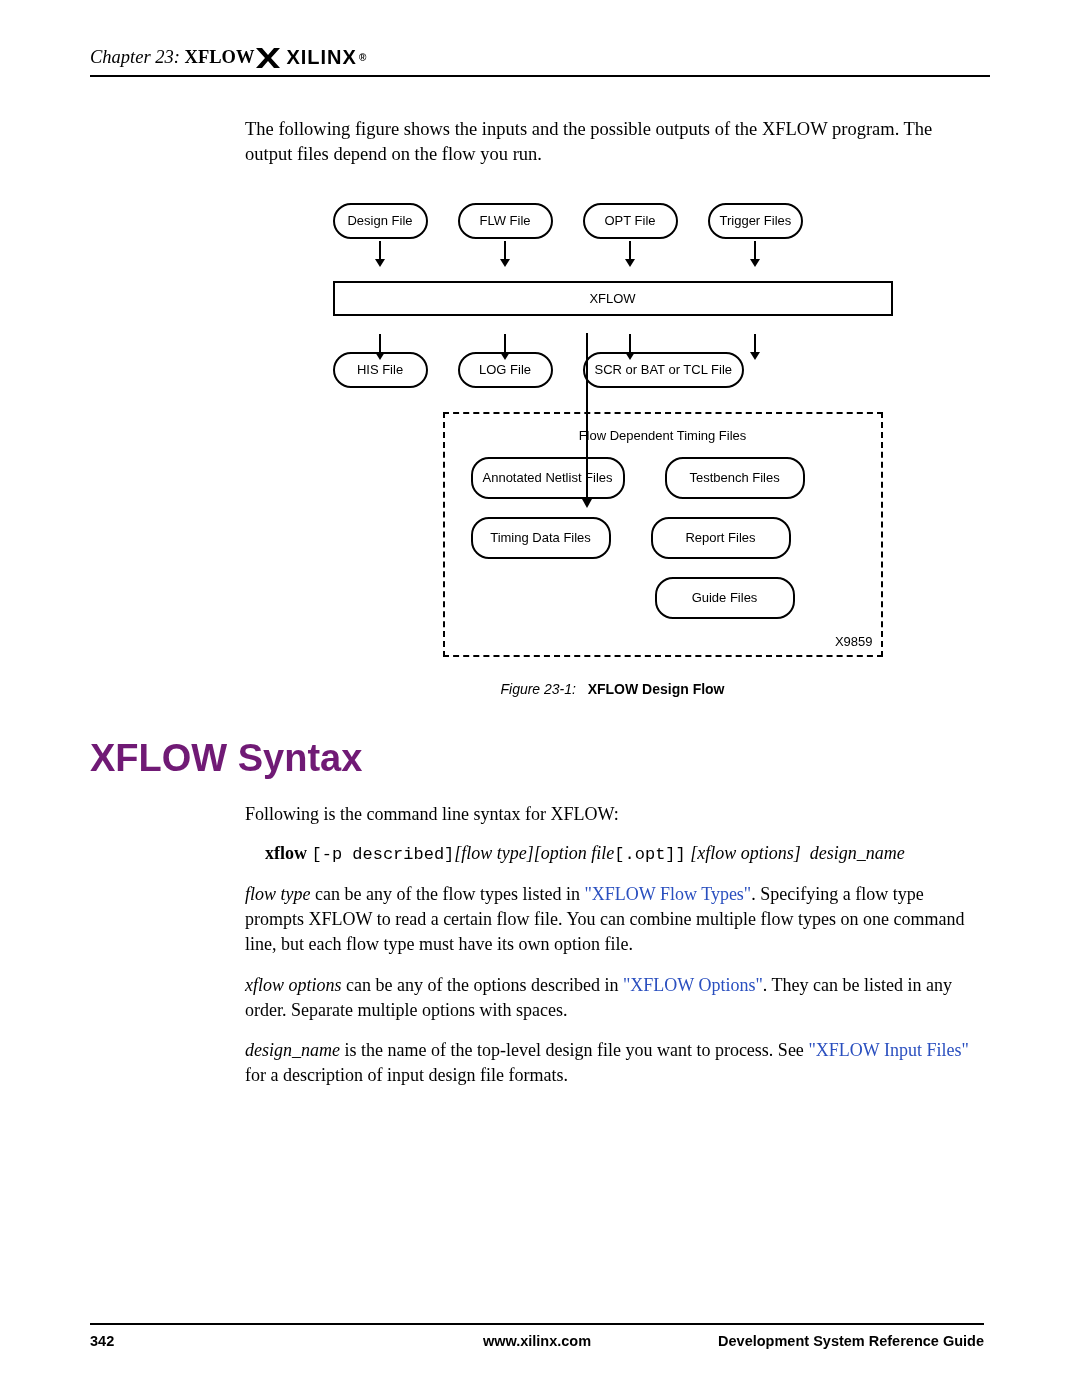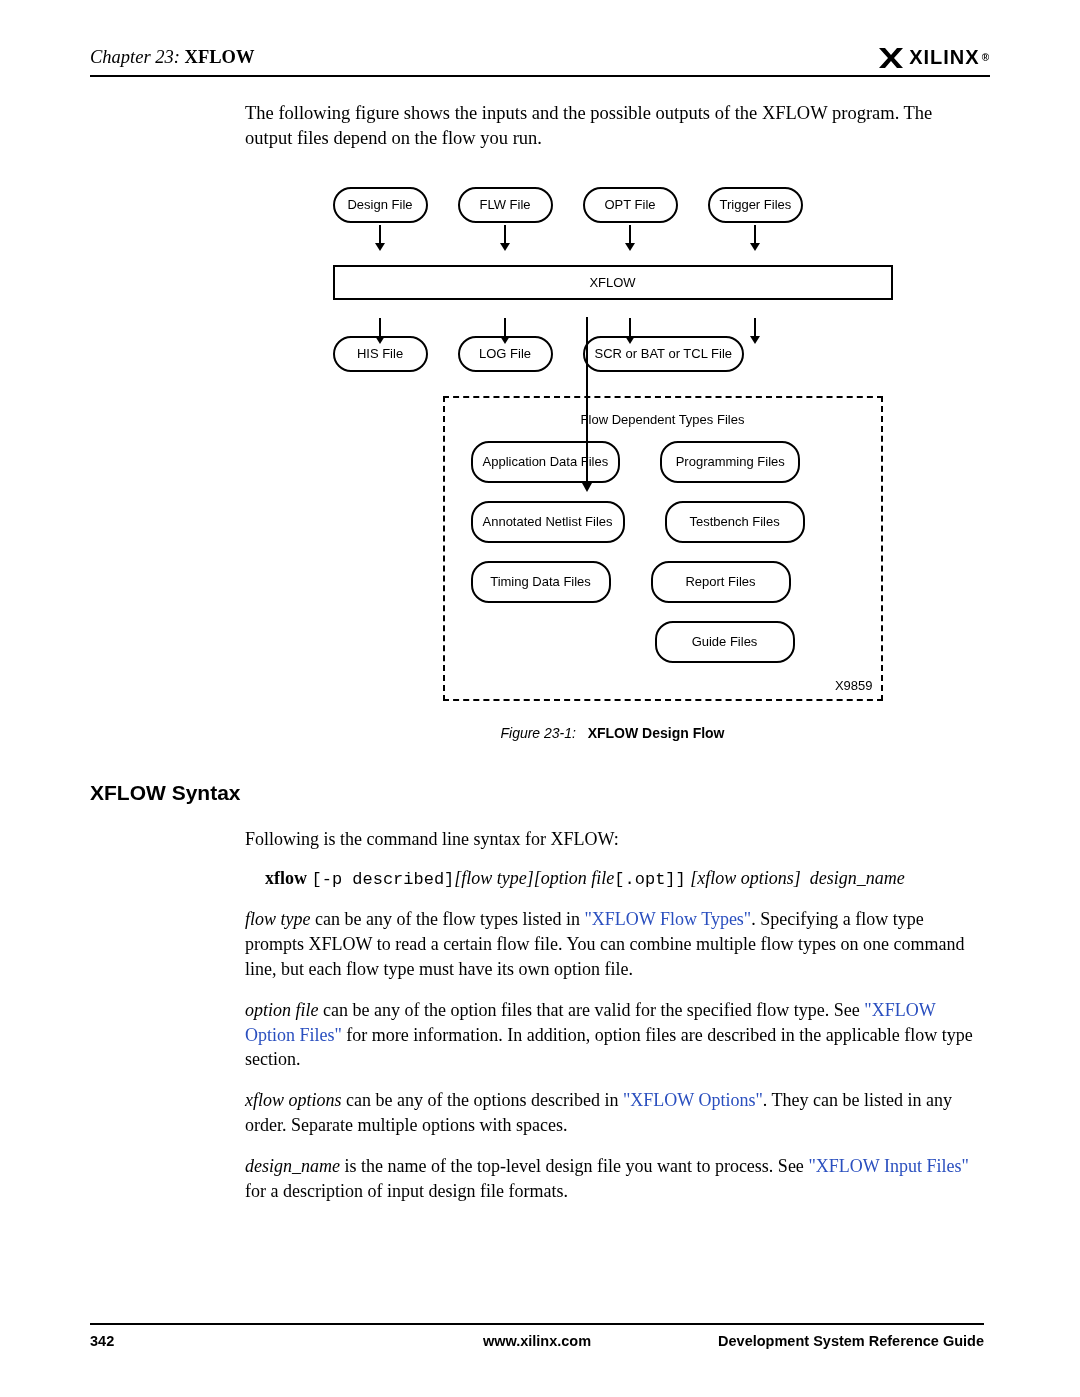--- a/index.html
+++ b/index.html
@@ -1,18 +1,18 @@
 <!DOCTYPE html>
 <html><head>
 <meta charset="utf-8">
 <style>
 *{margin:0;padding:0;box-sizing:border-box}
 body{background:#fff;width:1080px;height:1397px;font-family:Georgia,'Times New Roman',serif;color:#000;position:relative}
 .page{padding:46px 90px 48px 90px;height:100%;position:relative}
-.hdr{display:flex;justify-content:space-between;align-items:center;border-bottom:2px solid #000;padding-bottom:6px;margin-bottom:24px}
+.hdr{display:flex;align-items:center;border-bottom:2px solid #000;padding-bottom:6px;margin-bottom:40px}
 .chap{font-style:italic;font-size:18.5px}
 .chap b{font-style:normal}
 .logo{display:flex;align-items:center;font-family:Arial,sans-serif;font-weight:bold;font-size:20px;letter-spacing:1px}
 .logo svg{margin-right:4px}
 .logo .reg{font-size:10px;vertical-align:super;margin-left:2px}
 .content{margin-left:155px;margin-right:10px}
 .intro{font-size:18.5px;line-height:1.35;margin-bottom:36px}
 .diagram{margin:0 auto 20px;width:560px;position:relative}
 .row{display:flex;gap:30px;justify-content:flex-start;margin-bottom:10px}
 .node{border:2px solid #000;border-radius:18px;padding:8px 10px;font-family:Arial,sans-serif;font-size:13px;text-align:center;min-width:110px;line-height:1.25;display:flex;align-items:center;justify-content:center}
@@ -24,21 +24,21 @@
 .arr svg{display:block}
 .row2{margin-bottom:0}
 .dashed{border:2px dashed #000;padding:14px 18px 18px;margin-top:24px;margin-left:110px;width:440px;position:relative}
 .dashed-title{font-family:Arial,sans-serif;font-size:13px;text-align:center;margin-bottom:14px}
 .drow{display:flex;gap:40px;margin-bottom:18px;justify-content:flex-start;padding-left:8px}
 .drow .node{min-width:140px;min-height:42px}
 .drow.last{justify-content:flex-end;padding-right:68px}
 .figid{position:absolute;bottom:6px;right:8px;font-family:Arial,sans-serif;font-size:13px}
 .figcap{text-align:center;font-family:Arial,sans-serif;font-size:14px;font-style:italic;margin:24px 0 40px 0}
 .figcap b{font-style:normal}
-.h2{color:#000000;font-family:Arial,sans-serif;font-weight:bold;font-size:21px;margin:0 0 22px -155px}
+.h2{color:#701a75;font-family:Arial,sans-serif;font-weight:bold;font-size:38px;margin:0 0 22px -155px}
 .para{font-size:18px;line-height:1.38;margin-bottom:16px}
 .syntax{font-size:18px;margin:8px 0 18px 20px}
 .syntax .cmd{font-weight:bold}
 .syntax .mono{font-family:'Courier New',monospace;font-size:17px}
 .syntax i{font-style:italic}
 a{color:#2a4fbf;text-decoration:none}
 .ftr{position:absolute;bottom:48px;left:90px;right:96px;border-top:2px solid #000;padding-top:8px;display:flex;justify-content:space-between;font-family:Arial,sans-serif;font-size:14.5px;font-weight:bold}
 .ftr .ctr{position:absolute;left:50%;transform:translateX(-50%)}
 .v-arrow{position:absolute;left:248px;top:130px;height:180px;pointer-events:none}
 </style>
@@ -127,25 +127,21 @@
         <div class="node sm">HIS File</div>
         <div class="node sm">LOG File</div>
         <div class="node sm">SCR or BAT or TCL File</div>
       </div>
       <svg class="v-arrow" width="12" height="175">
           <line x1="6" y1="0" x2="6" y2="168" stroke="#000" stroke-width="2"></line>
           <polygon points="1,166 11,166 6,175" fill="#000"></polygon>
         </svg>
 
       <div class="dashed">
-        <div class="dashed-title">Flow Dependent Types Files</div>
-        <div class="drow">
-          <div class="node">Application Data Files</div>
-          <div class="node">Programming Files</div>
-        </div>
+        <div class="dashed-title">Flow Dependent Timing Files</div>
         <div class="drow">
           <div class="node">Annotated Netlist Files</div>
           <div class="node">Testbench Files</div>
         </div>
         <div class="drow">
           <div class="node">Timing Data Files</div>
           <div class="node">Report Files</div>
         </div>
         <div class="drow last">
           <div class="node">Guide Files</div>
@@ -167,23 +163,20 @@
       <span class="cmd">xflow</span>
       <span class="mono">[-p described]</span><i>[flow type]</i><i>[option file</i><span class="mono">[.opt]]</span>
       <i>[xflow options]</i>&nbsp;
       <i>design_name</i>
     </p>
 
     <p class="para">
       <i>flow type</i><span> can be any of the flow types listed in </span><a href="#">"XFLOW Flow Types"</a><span>. Specifying a flow type prompts XFLOW to read a certain flow file. You can combine multiple flow types on one command line, but each flow type must have its own option file.</span>
     </p>
 
-    <p class="para">
-      <i>option file</i><span> can be any of the option files that are valid for the specified flow type. See </span><a href="#">"XFLOW Option Files"</a><span> for more information. In addition, option files are described in the applicable flow type section.</span>
-    </p>
 
     <p class="para">
       <i>xflow options</i><span> can be any of the options described in </span><a href="#">"XFLOW Options"</a><span>. They can be listed in any order. Separate multiple options with spaces.</span>
     </p>
 
     <p class="para">
       <i>design_name</i><span> is the name of the top-level design file you want to process. See </span><a href="#">"XFLOW Input Files"</a><span> for a description of input design file formats.</span>
     </p>
   </div>
 

